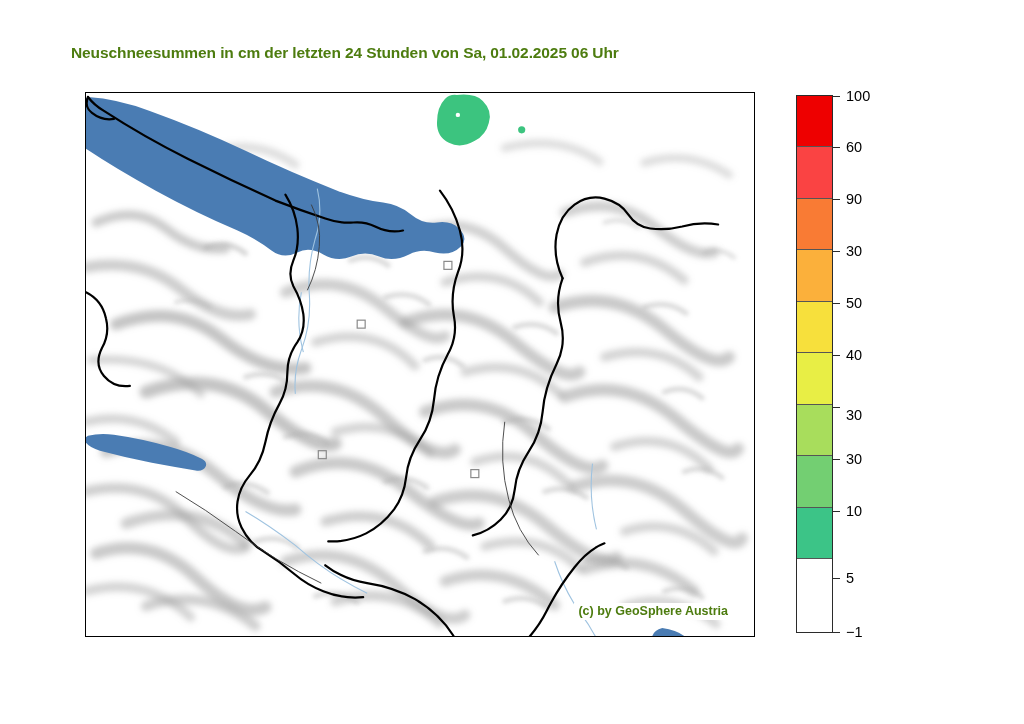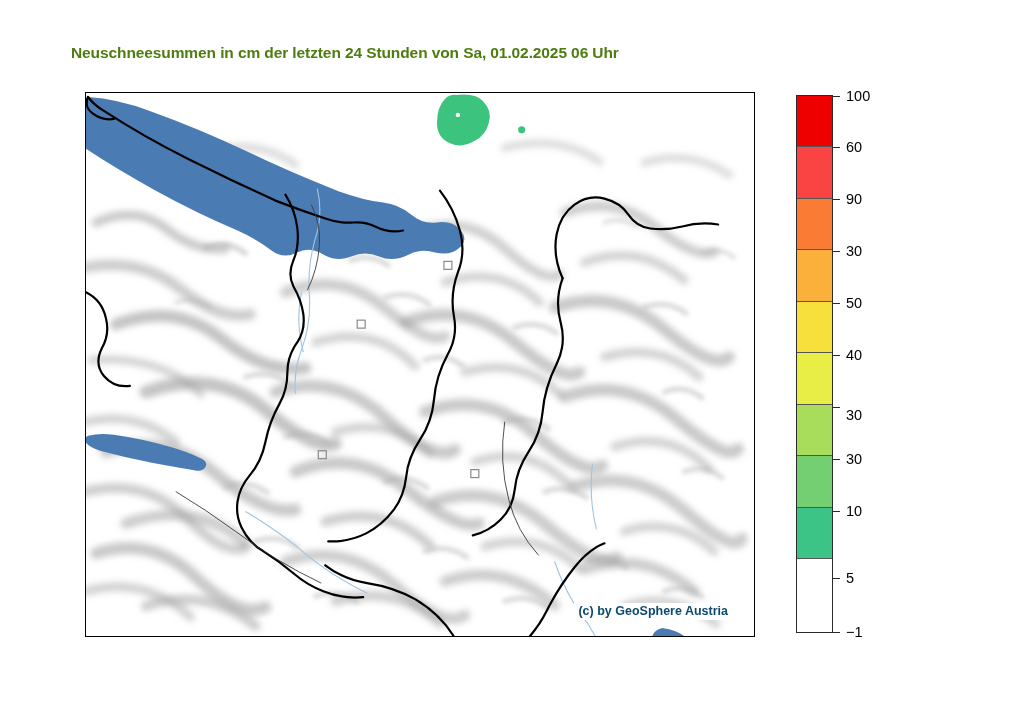--- a/index.html
+++ b/index.html
@@ -50,21 +50,21 @@
 
   
   #map-watermark {
     position: absolute;
     right: 22px;
     bottom: 16px;
     background: #ffffff;
     padding: 1px 4px 2px 4px;
     font-size: 12.5px;
     font-weight: bold;
-    color: #0c4a6e;
+    color: #4d7c0f;
     white-space: nowrap;
     line-height: 14px;
   }
 
   
   #colorbar-wrap {
     position: absolute;
     left: 796px;
     top: 95px;
     width: 37px;

